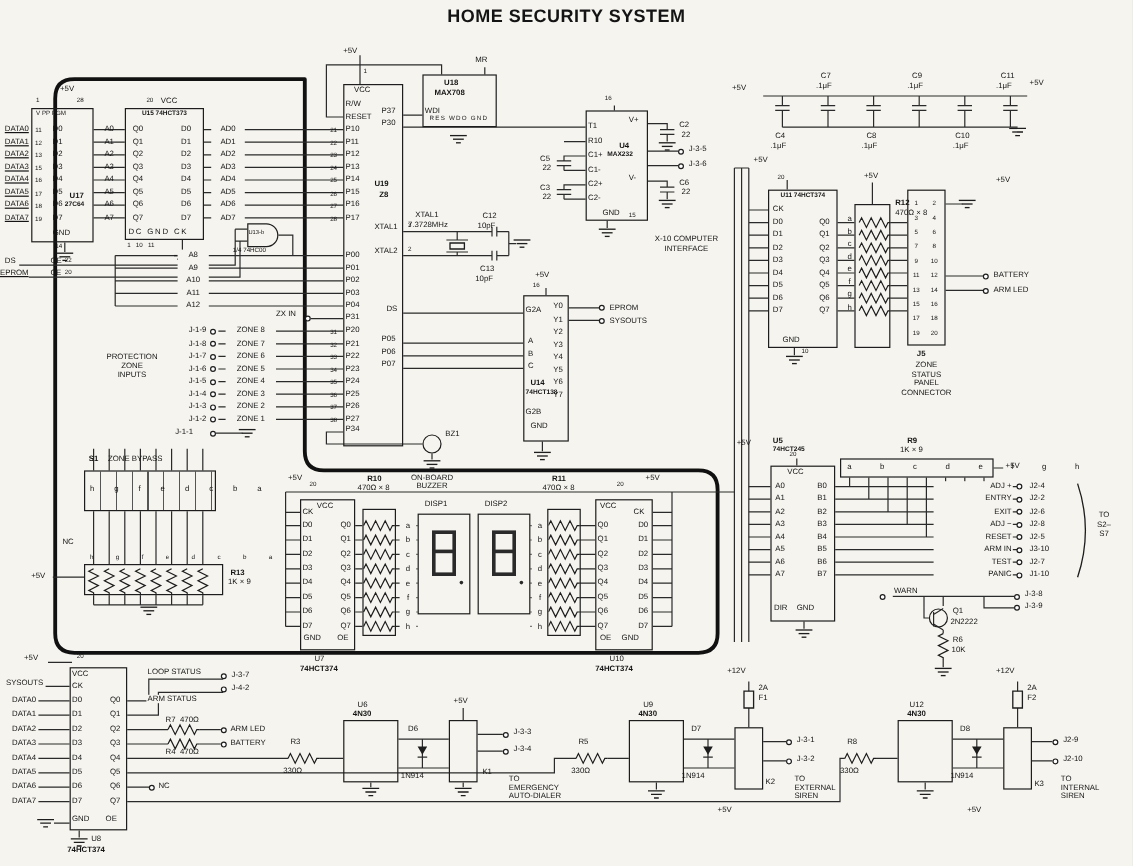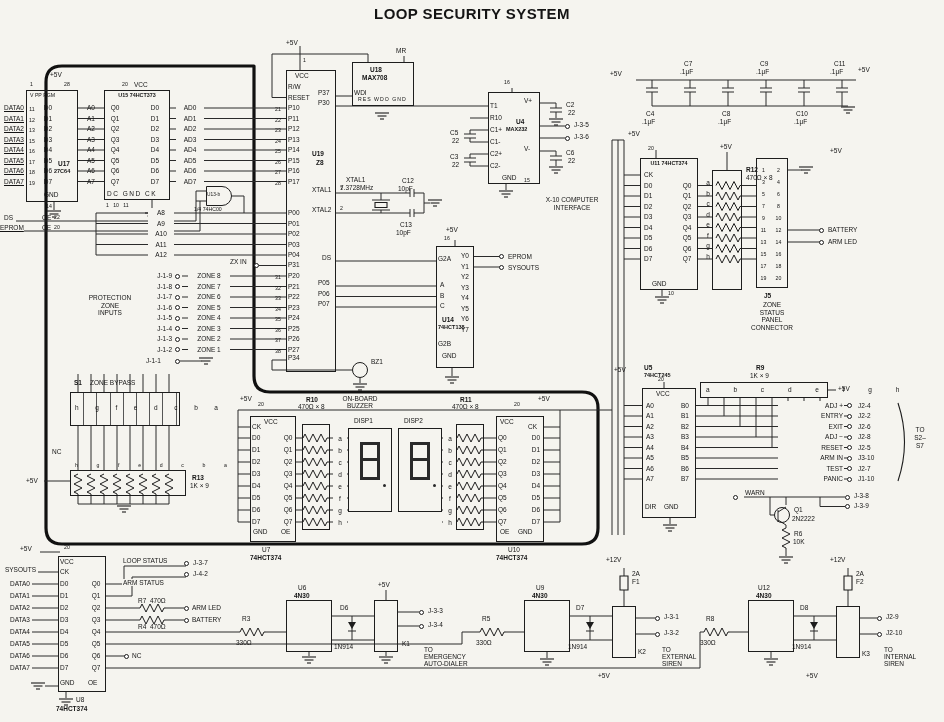--- a/index.html
+++ b/index.html
@@ -164,21 +164,21 @@
           <use href="#g" x="66" y="699"></use>
           <use href="#g" x="124" y="506"></use>
 <use href="#g" x="309" y="657"></use>
           <use href="#g" x="386" y="657"></use>
           <use href="#g" x="547" y="659"></use>
           <use href="#g" x="771" y="659"></use>
 </g>
 </g>
 </svg>
 
-<div class="title">LOOP SECURITY SYSTEM</div>
+<div class="title">HOME SECURITY SYSTEM</div>
 
 <div class="box" style="left:26px;top:90px;width:52px;height:112px"></div>
 <div class="t t5" style="left:30px;top:82px">1</div>
 <div class="t t5" style="left:64px;top:82px">28</div>
 <div class="t t5" style="left:30px;top:93px">V PP PGM</div>
 <div class="ls" style="left:0;top:103px;width:24px;line-height:10.5px;text-align:right;text-decoration:underline">DATA0
 DATA1
 DATA2
 DATA3
 DATA4

